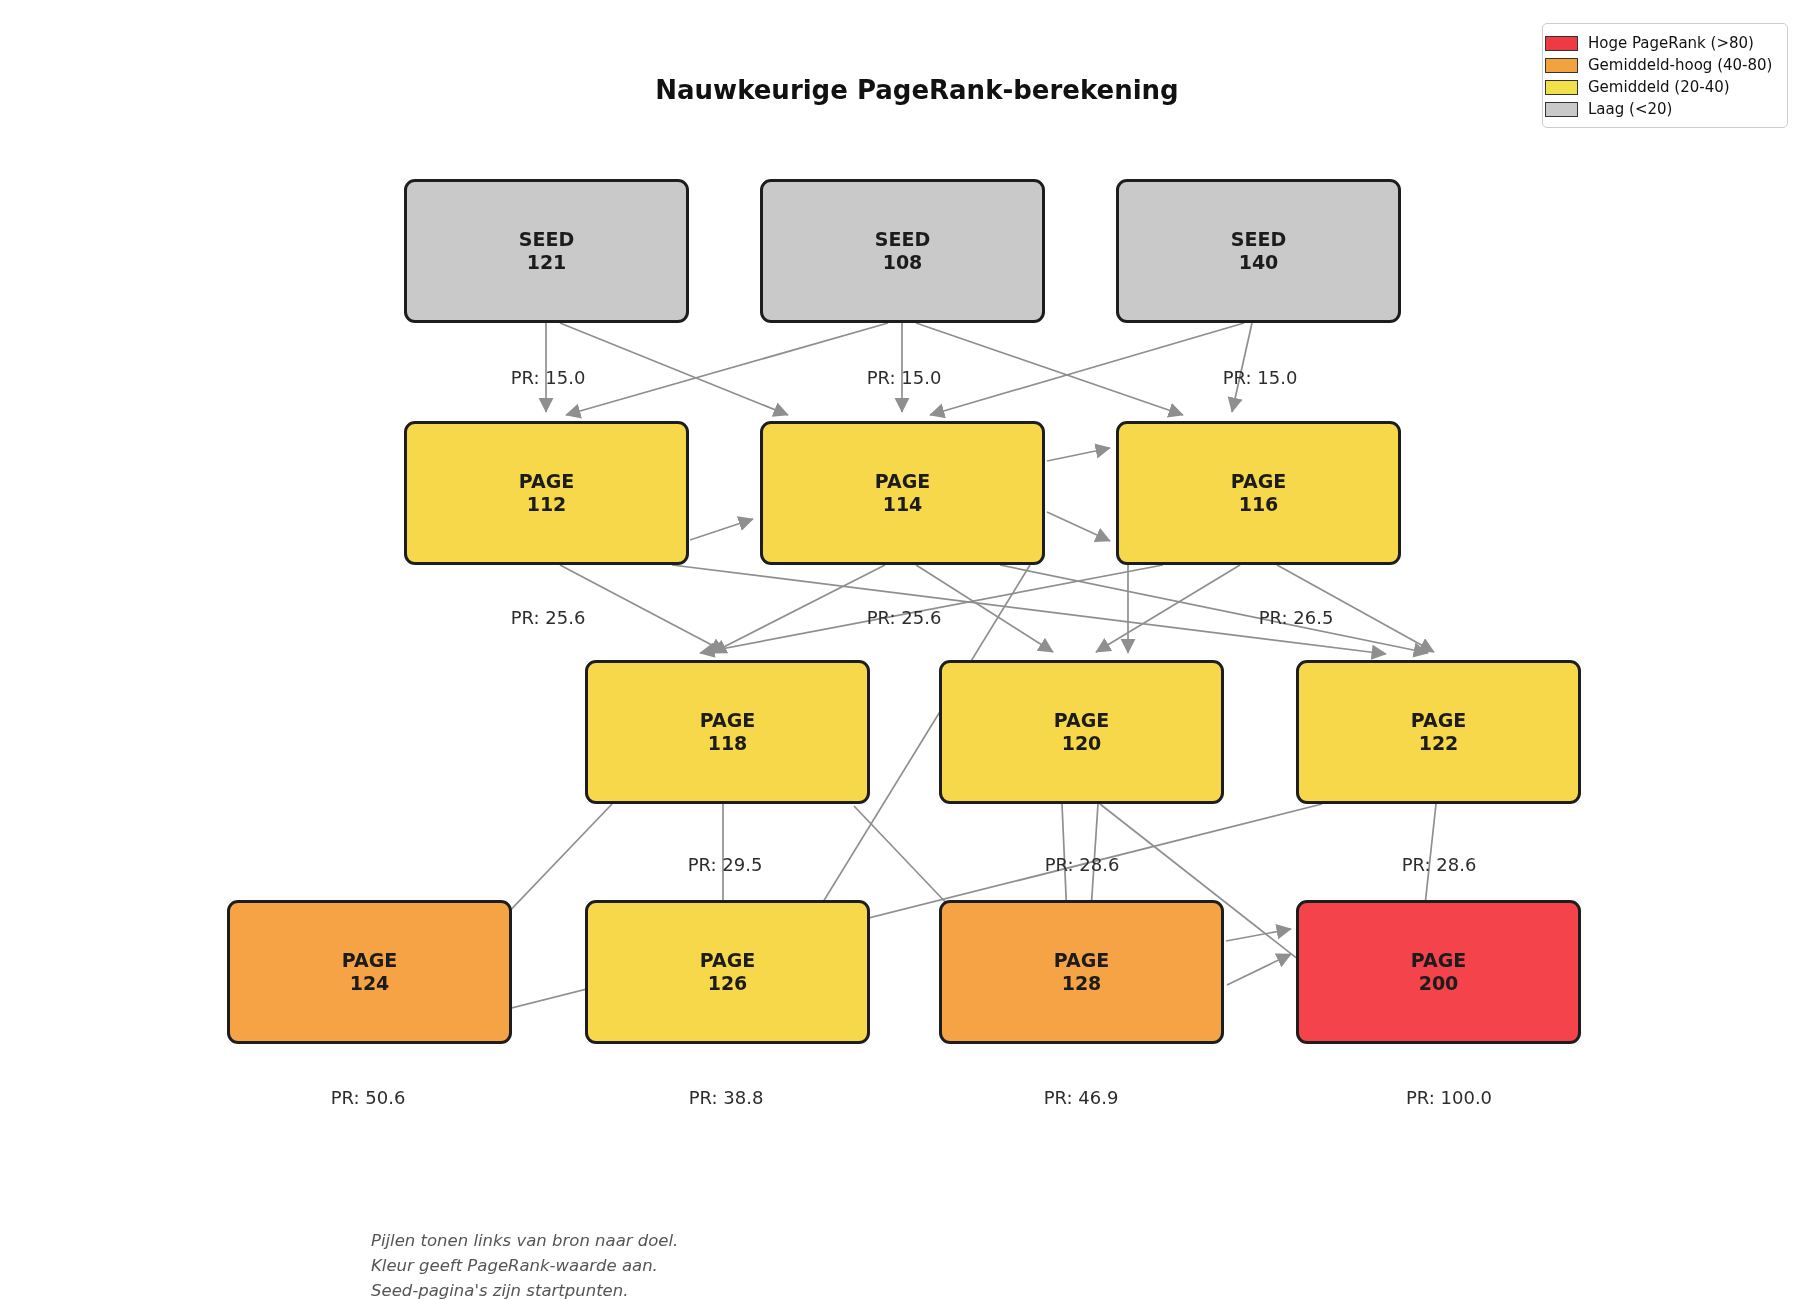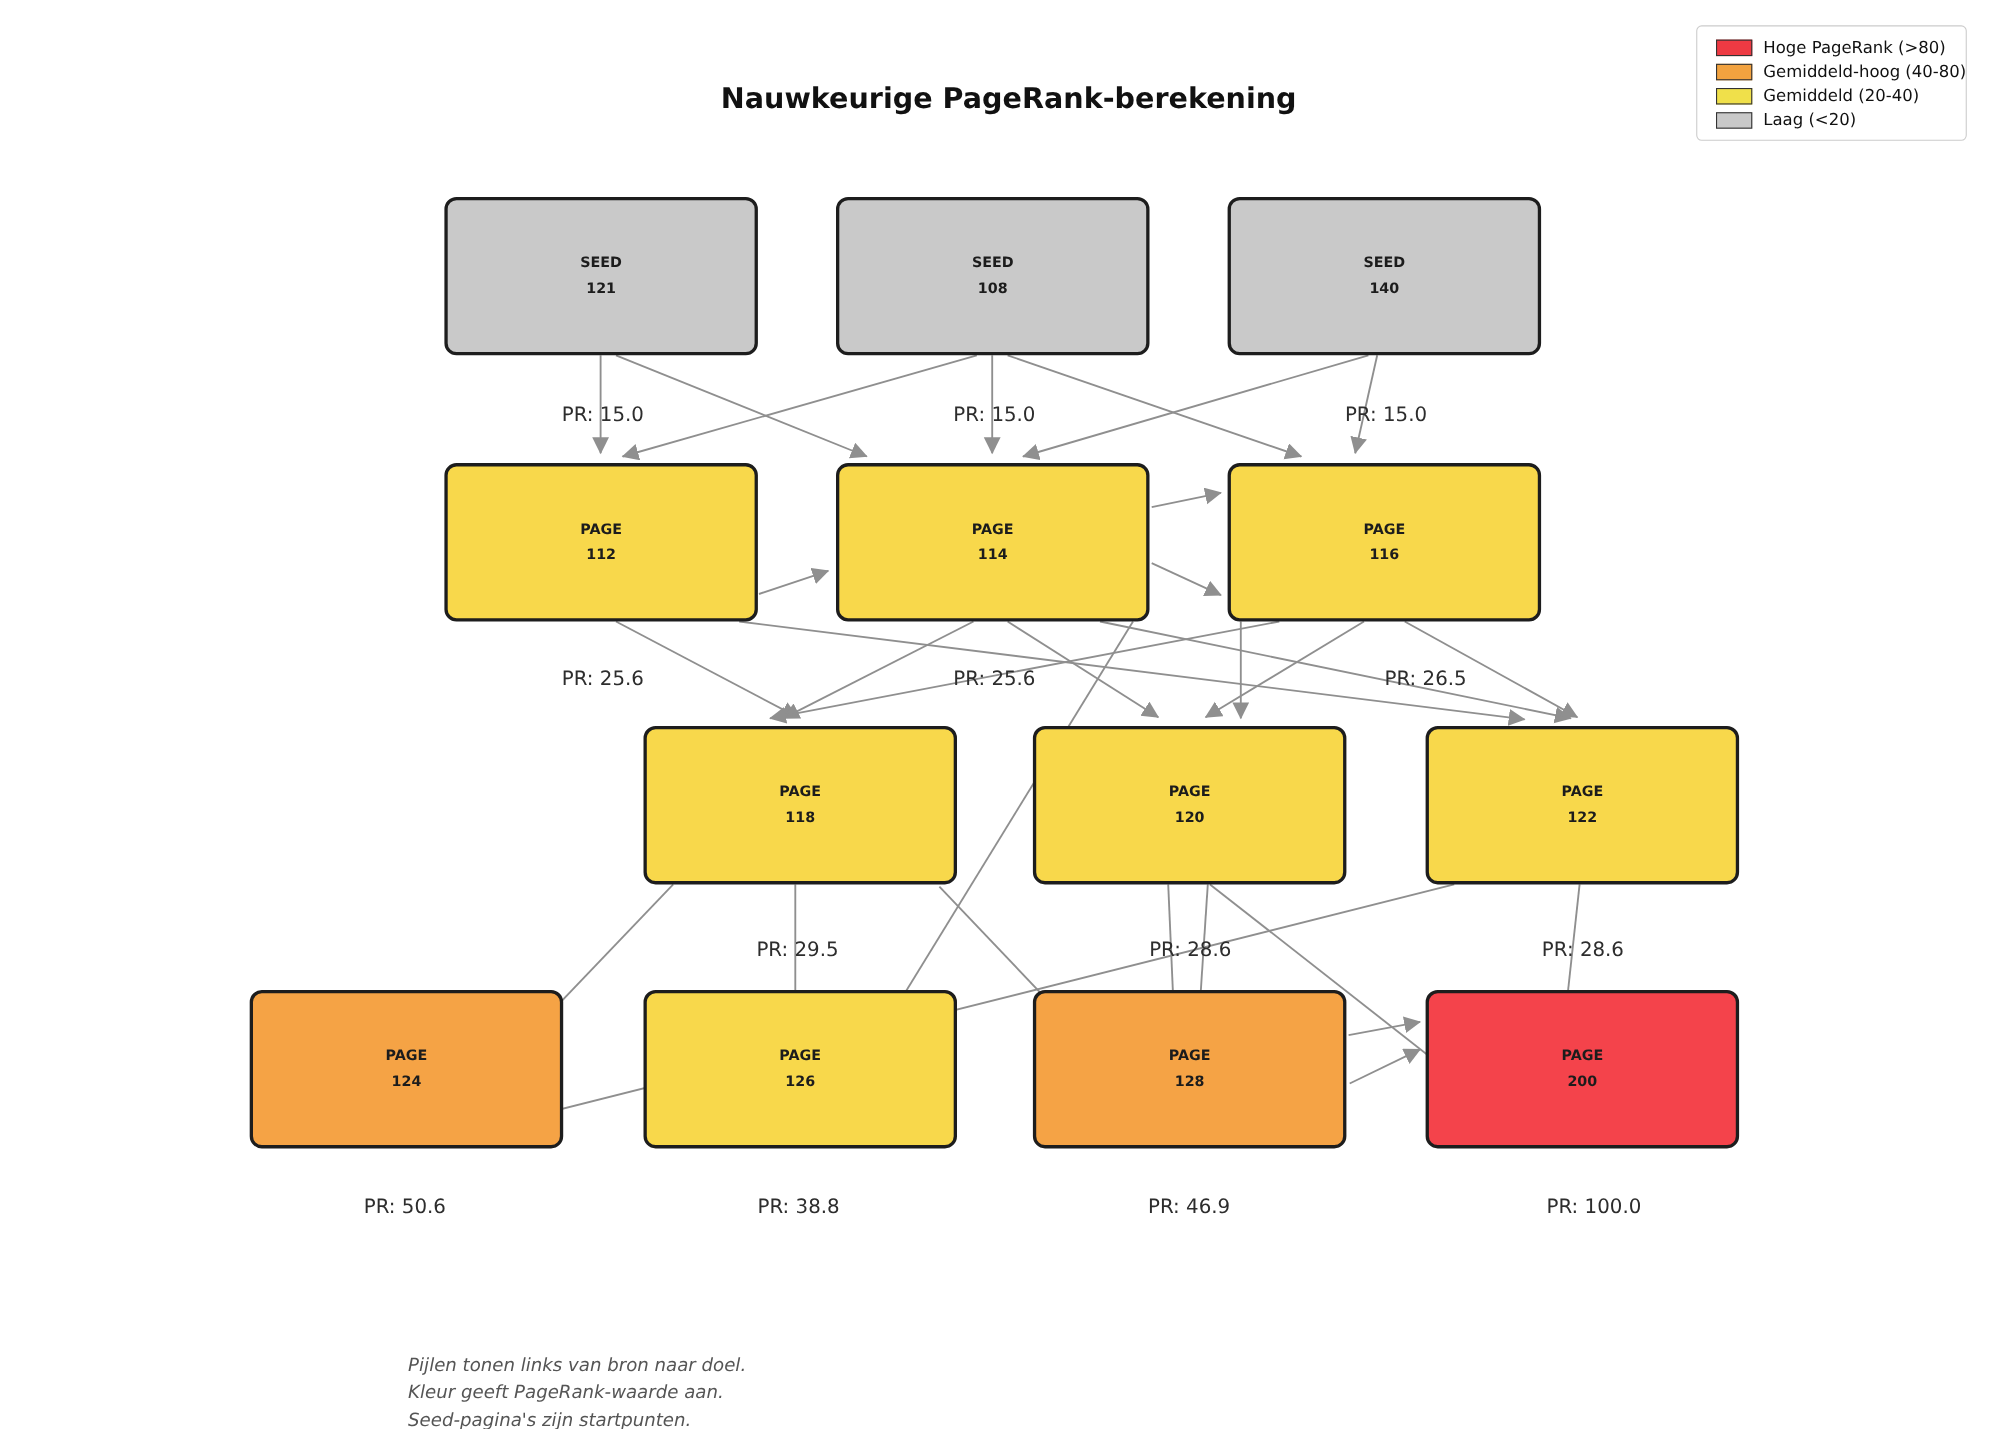--- a/index.html
+++ b/index.html
@@ -20,34 +20,34 @@
   svg.edge-layer{position:absolute;left:0;top:0;z-index:1;}
   .node{
     position:absolute;z-index:2;
     width:285px;height:144px;
     border:3px solid #1d1d1d;border-radius:11px;
     box-sizing:border-box;
     display:flex;flex-direction:column;align-items:center;justify-content:center;
     text-align:center;
   }
   .node .node-kind,.node .node-number{
-    font-size:13px;font-weight:bold;color:#1c1c1c;line-height:23px;
+    font-size:19px;font-weight:bold;color:#1c1c1c;line-height:23px;
   }
   .pr-label{
     position:absolute;z-index:3;
     transform:translate(-50%,-50%);
     font-size:18px;color:#2d2d2d;white-space:nowrap;
   }
   .legend{
     position:absolute;z-index:4;
     left:1542px;top:23px;width:246px;
     background:#ffffff;
     border:1.5px solid #cccccc;border-radius:5px;
     box-sizing:border-box;
-    padding:8px 10px 7px 17px;
+    padding:8px 10px 7px 2px;
   }
   .legend-item{display:flex;align-items:center;height:22px;}
   .legend-swatch{
     width:33px;height:15px;flex:0 0 33px;
     border:1.5px solid #333333;box-sizing:border-box;
     margin-right:10px;
   }
   .legend-label{font-size:15px;color:#111111;white-space:nowrap;}
   .footer{
     position:absolute;z-index:3;

